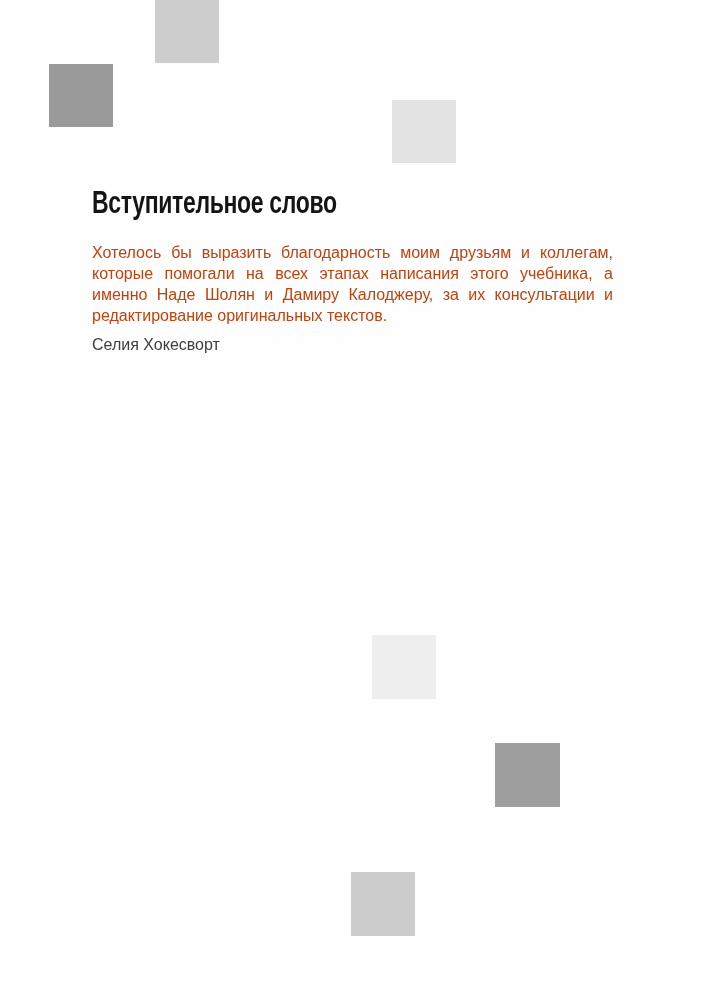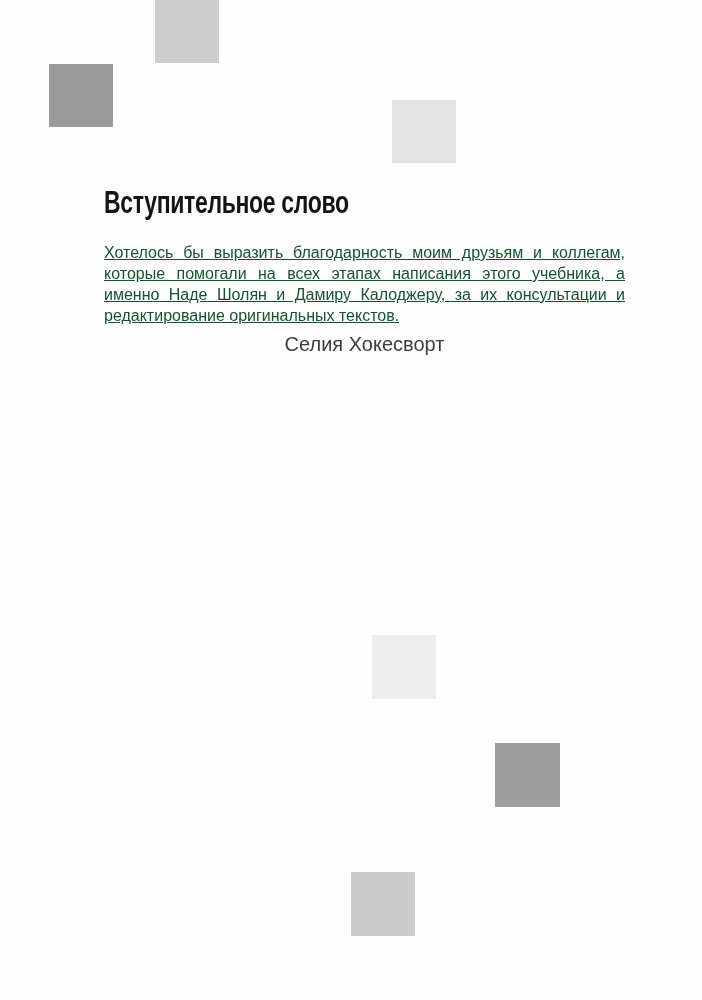--- a/index.html
+++ b/index.html
@@ -16,48 +16,47 @@
   }
   .page {
     position: absolute;
     inset: 0;
   }
   .decor-square {
     position: absolute;
   }
   .content {
     position: absolute;
-    left: 104px;
+    left: 92px;
     top: 186px;
     width: 521px;
   }
   .heading {
     margin: 0 0 24px 0;
     font-size: 32px;
     font-weight: bold;
     line-height: 32px;
     letter-spacing: -0.5px;
     transform: scaleX(0.72);
     transform-origin: left center;
     white-space: nowrap;
     color: #141414;
   }
   .body-text p {
     margin: 16px 0 7px 0;
     font-size: 16px;
     line-height: 21px;
     text-align: justify;
-    color: #14532d;
-    text-decoration: underline;
+    color: #c2410c;
   }
   .signature {
     margin: 8px 0 8px 0;
-    font-size: 20px;
+    font-size: 16px;
     line-height: 21px;
-    text-align: center;
+    text-align: left;
     color: #3d3d3d;
   }
 </style>
 </head>
 <body style="background: rgb(254, 254, 254);">
 
 <div class="page">
 
   <div id="decor-layer">
       <div class="decor-square" style="left: 155px; top: 0px; width: 64px; height: 63px; background: rgb(205, 205, 205);"></div>

